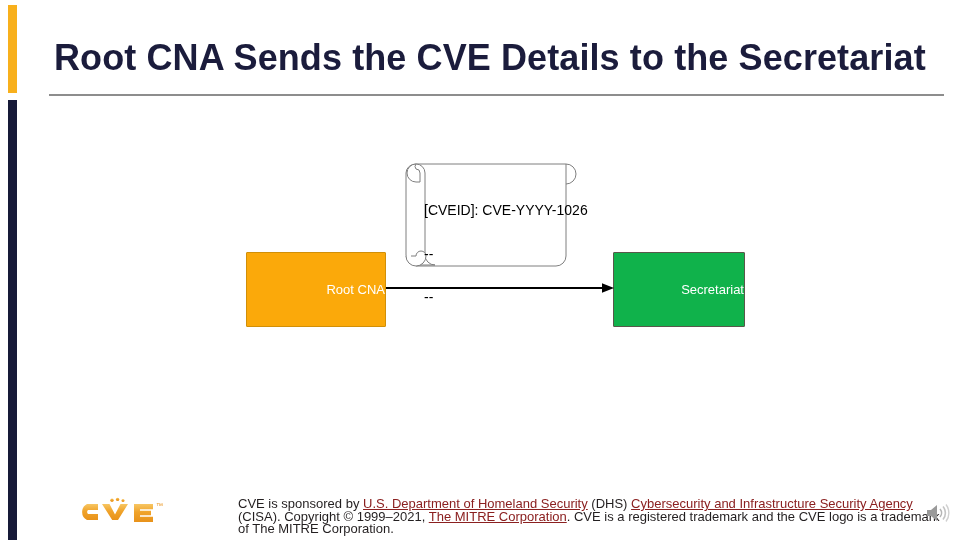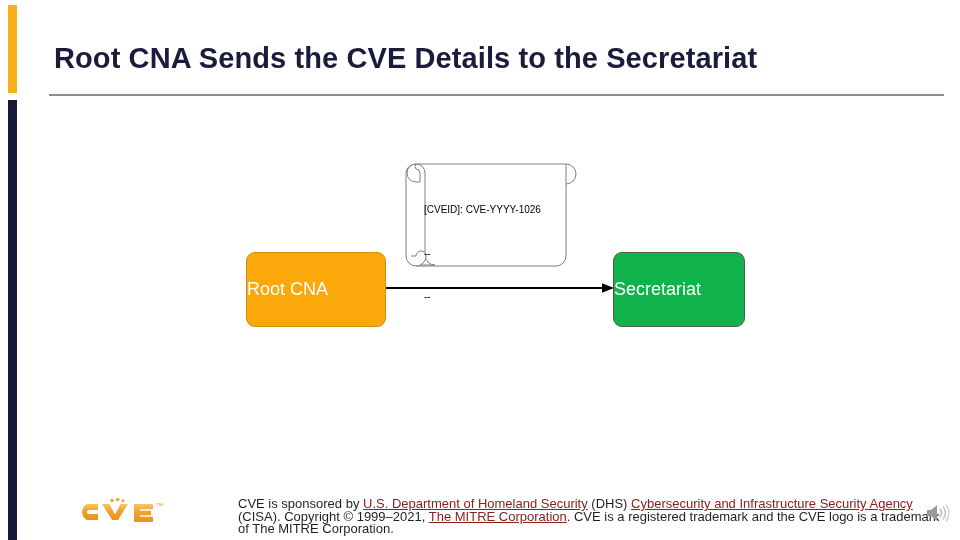--- a/index.html
+++ b/index.html
@@ -37,21 +37,21 @@
     height: 440px;
     background: #161a38;
   }
 
   
   .title {
     position: absolute;
     left: 54px;
     top: 38px;
     width: 860px;
-    font-size: 29px;
+    font-size: 36px;
     font-weight: bold;
     color: #1b1c3c;
     letter-spacing: 0.1px;
     line-height: 40px;
     white-space: nowrap;
   }
   .title-rule {
     position: absolute;
     left: 49px;
     top: 94px;
@@ -72,36 +72,36 @@
     position: absolute;
     left: 0;
     top: 0;
     overflow: visible;
   }
   .scroll-text {
     position: absolute;
     left: 20px;
     top: 22px;
     width: 150px;
-    font-size: 10px;
+    font-size: 14px;
     line-height: 14.5px;
     color: #000000;
     white-space: pre;
   }
   .scroll-text span { display: block; }
 
   
   .node {
     position: absolute;
-    border-radius: 9px;
+    border-radius: 1px;
     display: flex;
     align-items: center;
-    justify-content: flex-start;
+    justify-content: flex-end;
     color: #ffffff;
-    font-size: 18px;
+    font-size: 13px;
     box-sizing: border-box;
   }
   .node-rootcna {
     left: 246px;
     top: 252px;
     width: 140px;
     height: 75px;
     background: #fba90a;
     border: 1.5px solid #d18f08;
   }

